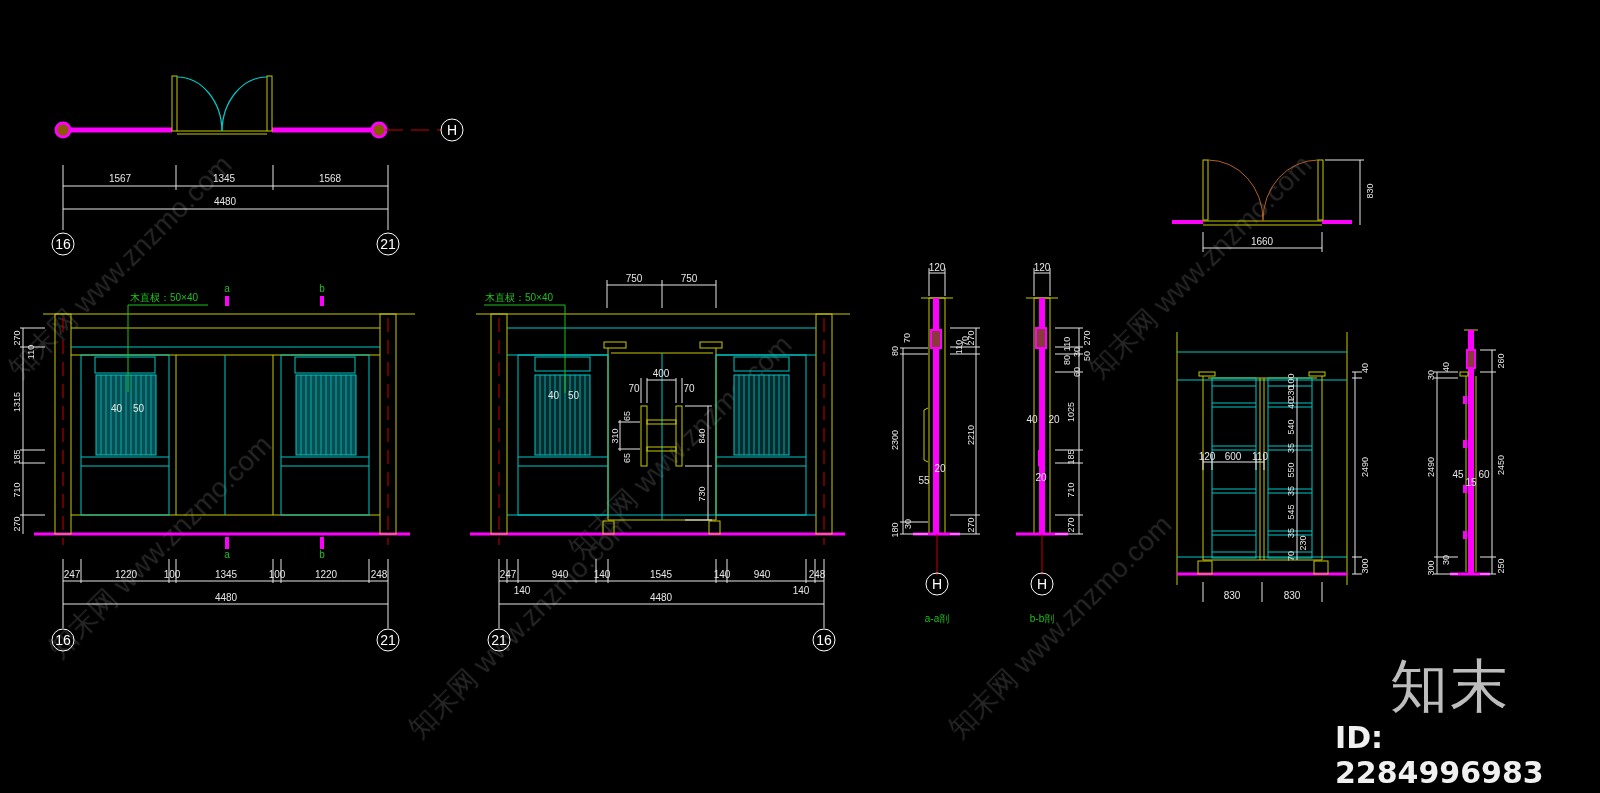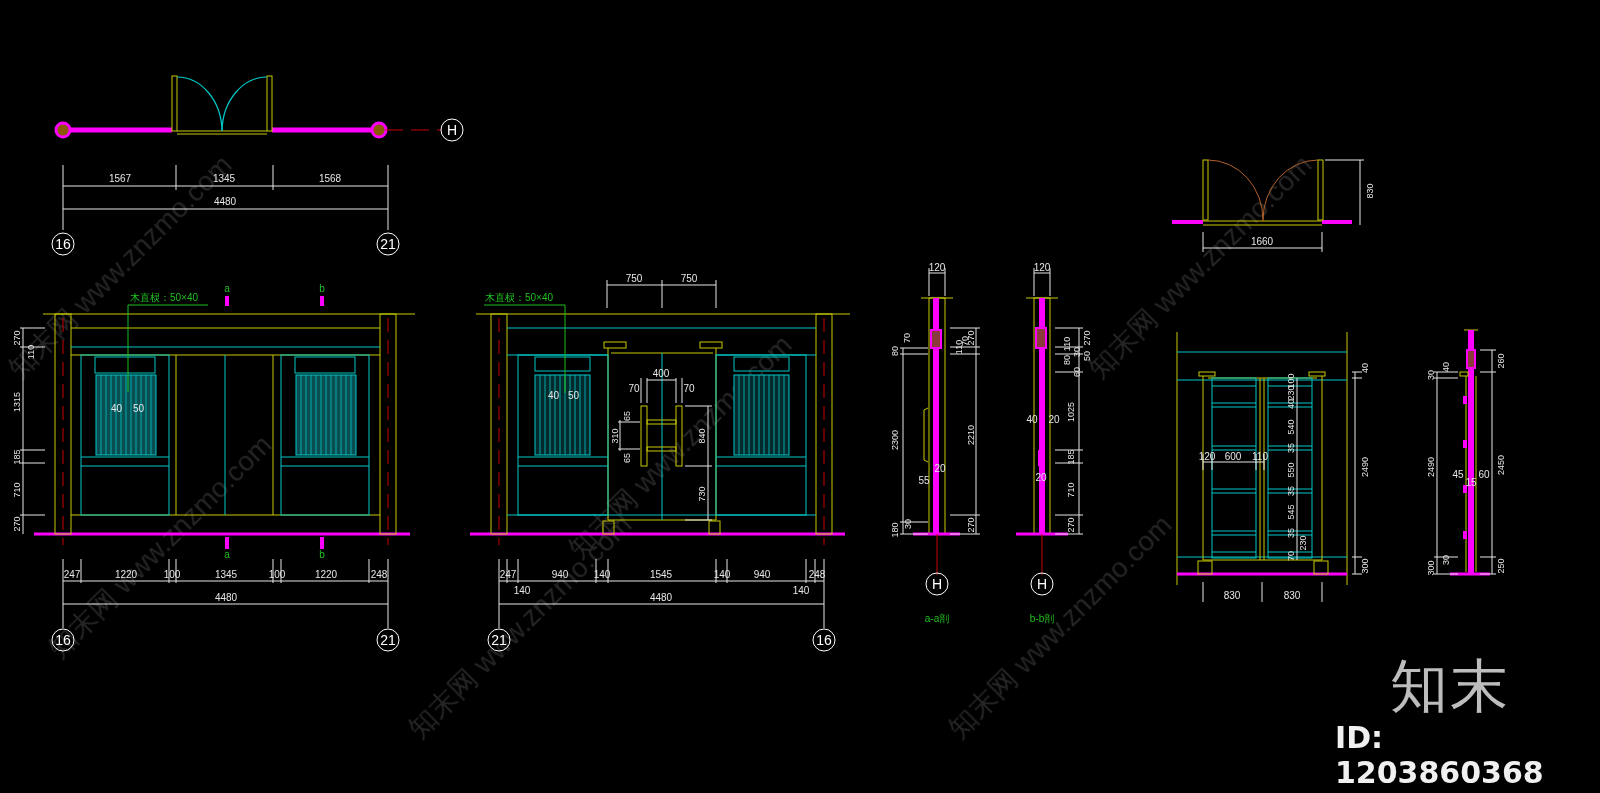--- a/index.html
+++ b/index.html
@@ -513,13 +513,13 @@
     <text class="dimv" transform="translate(1504,361) rotate(-90)" text-anchor="middle" font-size="7">260</text>
     <text class="dimv" transform="translate(1504,465) rotate(-90)" text-anchor="middle" font-size="8">2450</text>
     <text class="dimv" transform="translate(1504,566) rotate(-90)" text-anchor="middle" font-size="7">250</text>
     <text class="dim" x="1458" y="478" text-anchor="middle" font-size="8">45</text>
     <text class="dim" x="1484" y="478" text-anchor="middle" font-size="8">60</text>
     <text class="dim" x="1471" y="486" text-anchor="middle" font-size="7">15</text>
   </g>
 </svg>
 
 <div class="brand">知末</div>
-<div class="idtag">ID: 1203860368</div>
+<div class="idtag">ID: 2284996983</div>
 
 </body></html>

